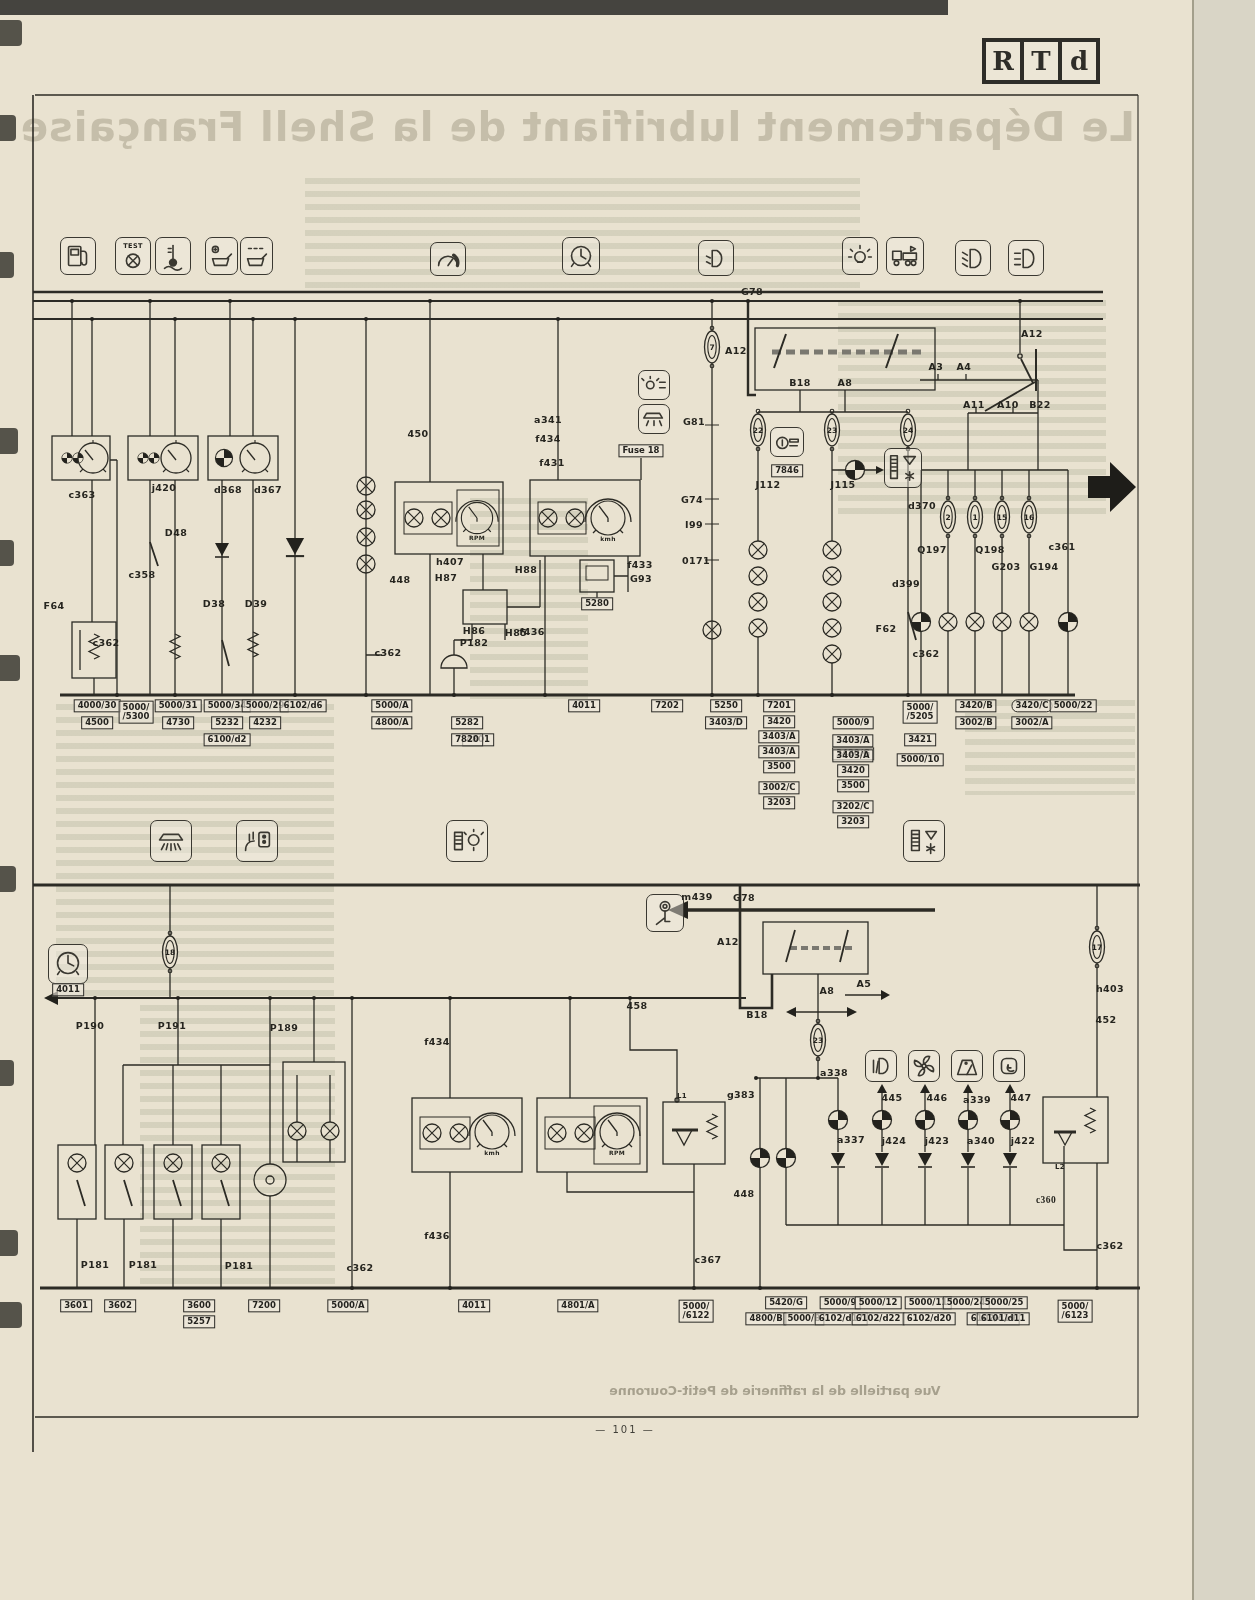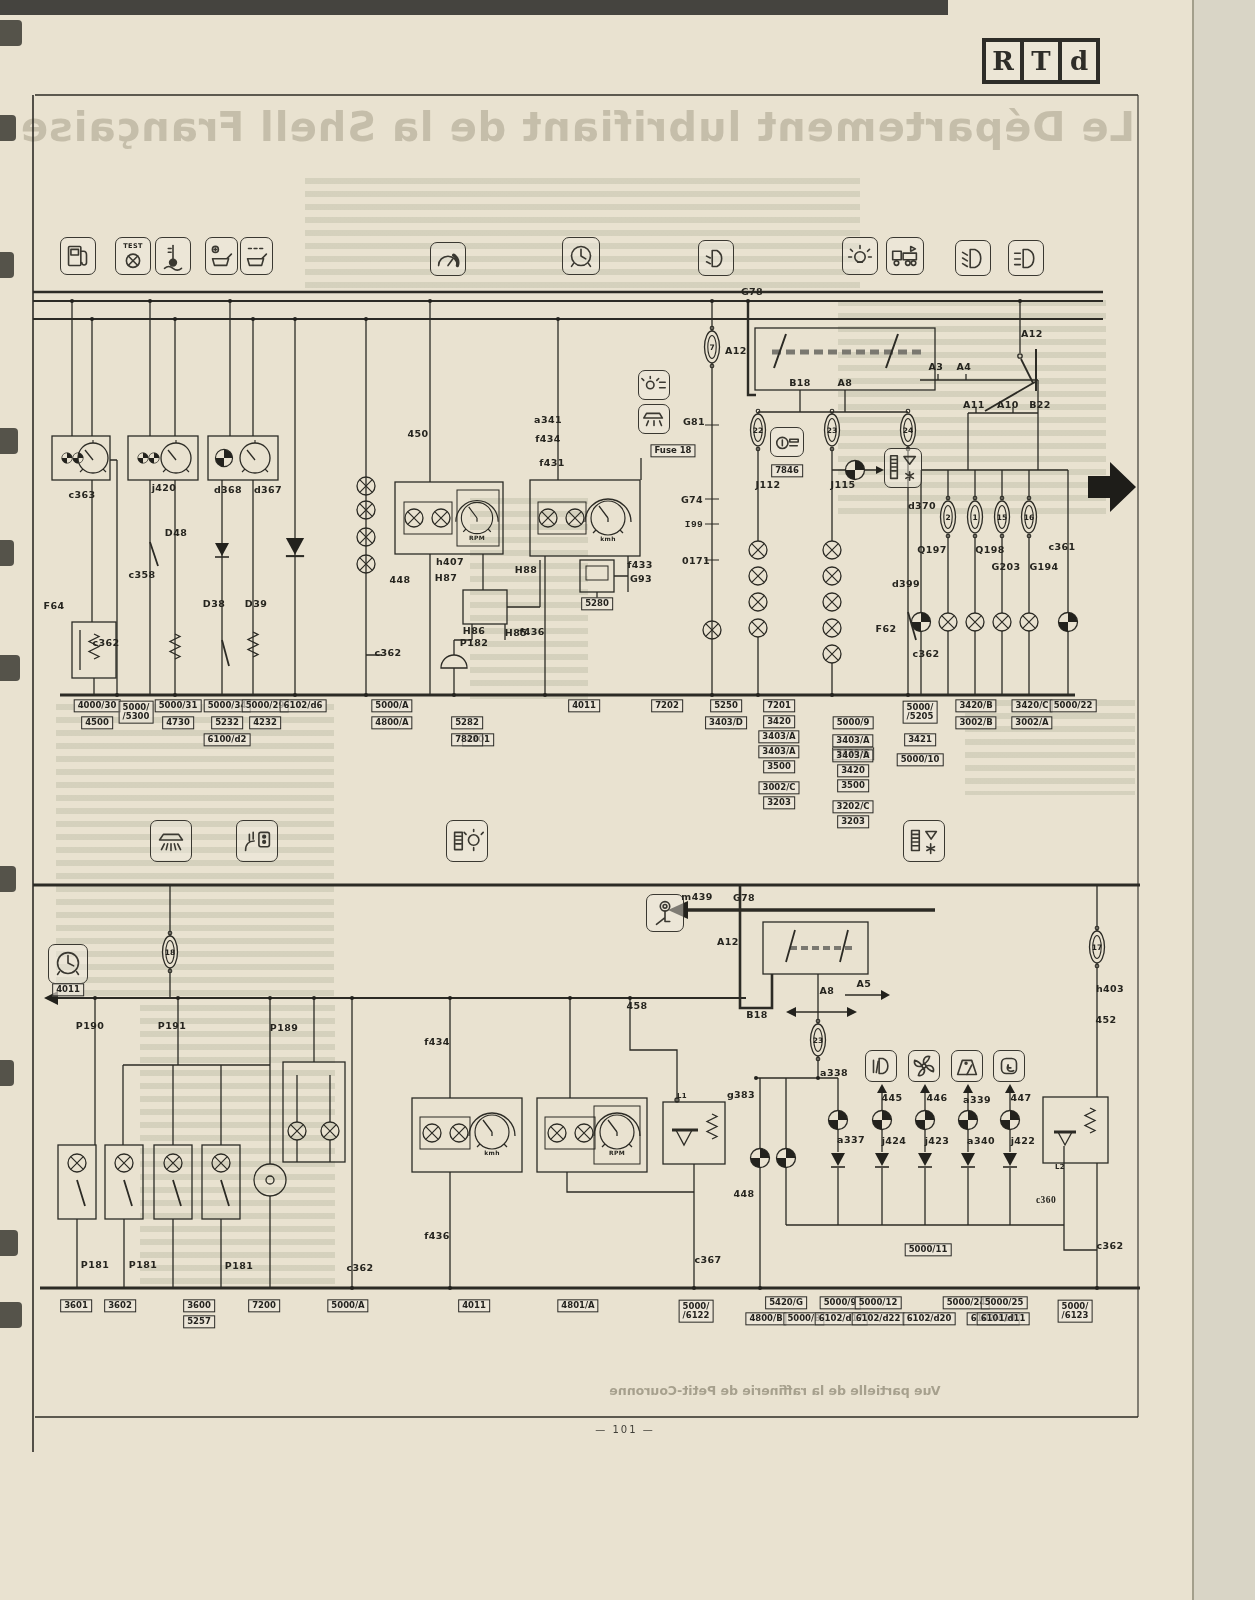--- a/index.html
+++ b/index.html
@@ -520,21 +520,21 @@
       <span class="wl" style="left: 974px; top: 404px;">A11</span>
       <span class="wl" style="left: 1008px; top: 404px;">A10</span>
       <span class="wl" style="left: 1040px; top: 404px;">B22</span>
       <span class="wl" style="left: 736px; top: 350px;">A12</span>
       <span class="wl" style="left: 800px; top: 382px;">B18</span>
       <span class="wl" style="left: 845px; top: 382px;">A8</span>
       <span class="wl" style="left: 768px; top: 484px;">J112</span>
       <span class="wl" style="left: 843px; top: 484px;">J115</span>
       <span class="wl" style="left: 694px; top: 421px;">G81</span>
       <span class="wl" style="left: 692px; top: 499px;">G74</span>
-      <span class="wl" style="left: 694px; top: 524px; font-family: Liberation Mono, monospace;">I99</span>
+      <span class="wl" style="left: 694px; top: 524px;">I99</span>
       <span class="wl" style="left: 696px; top: 560px;">0171</span>
       <span class="wl" style="left: 922px; top: 505px;">d370</span>
       <span class="wl" style="left: 906px; top: 583px;">d399</span>
       <span class="wl" style="left: 886px; top: 628px;">F62</span>
       <span class="wl" style="left: 926px; top: 653px;">c362</span>
       <span class="wl" style="left: 932px; top: 549px;">Q197</span>
       <span class="wl" style="left: 990px; top: 549px;">Q198</span>
       <span class="wl" style="left: 1006px; top: 566px;">G203</span>
       <span class="wl" style="left: 1044px; top: 566px;">G194</span>
       <span class="wl" style="left: 1062px; top: 546px;">c361</span>
@@ -607,21 +607,21 @@
       <span class="fn" style="left: 758px; top: 430px;">22</span>
       <span class="fn" style="left: 832px; top: 430px;">23</span>
       <span class="fn" style="left: 908px; top: 430px;">24</span>
       <span class="fn" style="left: 948px; top: 517px;">2</span>
       <span class="fn" style="left: 975px; top: 517px;">1</span>
       <span class="fn" style="left: 1002px; top: 517px;">15</span>
       <span class="fn" style="left: 1029px; top: 517px;">16</span>
       <span class="fn" style="left: 170px; top: 952px;">18</span>
       <span class="fn" style="left: 818px; top: 1040px;">23</span>
       <span class="fn" style="left: 1097px; top: 947px;">17</span>
-      <span class="bl" style="left: 641px; top: 451px; margin-left: 32px;">Fuse 18</span>
+      <span class="bl" style="left: 641px; top: 451px;">Fuse 18</span>
       <span class="bl" style="left: 787px; top: 471px;">7846</span>
       <span class="bl" style="left: 597px; top: 604px;">5280</span>
       <span class="bl" style="left: 68px; top: 990px;">4011</span>
       <span class="bl" style="left: 97px; top: 706px;">4000/30</span>
       <span class="bl" style="left: 97px; top: 723px;">4500</span>
       <span class="bl" style="left: 136px; top: 712px;">5000/
 /5300</span>
       <span class="bl" style="left: 178px; top: 706px;">5000/31</span>
       <span class="bl" style="left: 178px; top: 723px;">4730</span>
       <span class="bl" style="left: 227px; top: 706px;">5000/34</span>
@@ -653,41 +653,41 @@
       <span class="bl" style="left: 853px; top: 771px;">3420</span>
       <span class="bl" style="left: 853px; top: 786px;">3500</span>
       <span class="bl" style="left: 853px; top: 807px;">3202/C</span>
       <span class="bl" style="left: 853px; top: 822px;">3203</span>
       <span class="bl" style="left: 920px; top: 712px;">5000/
 /5205</span>
       <span class="bl" style="left: 920px; top: 740px;">3421</span>
       <span class="bl" style="left: 920px; top: 760px;">5000/10</span>
       <span class="bl" style="left: 976px; top: 706px;">3420/B</span>
       <span class="bl" style="left: 976px; top: 723px;">3002/B</span>
-      <span class="bl" style="left: 1032px; top: 706px;">3420/C</span>
+      <span class="bl" style="left: 1032px; top: 706px; border-radius: 6px;">3420/C</span>
       <span class="bl" style="left: 1032px; top: 723px;">3002/A</span>
       <span class="bl" style="left: 1073px; top: 706px;">5000/22</span>
       <span class="bl" style="left: 76px; top: 1306px;">3601</span>
       <span class="bl" style="left: 120px; top: 1306px;">3602</span>
       <span class="bl" style="left: 199px; top: 1306px;">3600</span>
       <span class="bl" style="left: 199px; top: 1322px;">5257</span>
       <span class="bl" style="left: 264px; top: 1306px;">7200</span>
       <span class="bl" style="left: 348px; top: 1306px;">5000/A</span>
       <span class="bl" style="left: 474px; top: 1306px;">4011</span>
       <span class="bl" style="left: 578px; top: 1306px;">4801/A</span>
       <span class="bl" style="left: 696px; top: 1311px;">5000/
 /6122</span>
       <span class="bl" style="left: 786px; top: 1303px;">5420/G</span>
       <span class="bl" style="left: 766px; top: 1319px;">4800/B</span>
       <span class="bl" style="left: 804px; top: 1319px;">5000/B</span>
       <span class="bl" style="left: 840px; top: 1303px;">5000/9</span>
       <span class="bl" style="left: 841px; top: 1319px;">6102/d17</span>
       <span class="bl" style="left: 878px; top: 1303px;">5000/12</span>
       <span class="bl" style="left: 878px; top: 1319px;">6102/d22</span>
-      <span class="bl" style="left: 928px; top: 1250px;">5000/11</span>
+      <span class="bl" style="left: 928px; top: 1303px;">5000/11</span>
       <span class="bl" style="left: 929px; top: 1319px;">6102/d20</span>
       <span class="bl" style="left: 966px; top: 1303px;">5000/24</span>
       <span class="bl" style="left: 966px; top: 1319px; margin-left: 27px;">6102/d19</span>
       <span class="bl" style="left: 1004px; top: 1303px;">5000/25</span>
       <span class="bl" style="left: 1003px; top: 1319px;">6101/d11</span>
       <span class="bl" style="left: 1075px; top: 1311px;">5000/
 /6123</span>
     </div>
 
   <div class="ghost-caption">Vue partielle de la raffinerie de Petit-Couronne</div>

